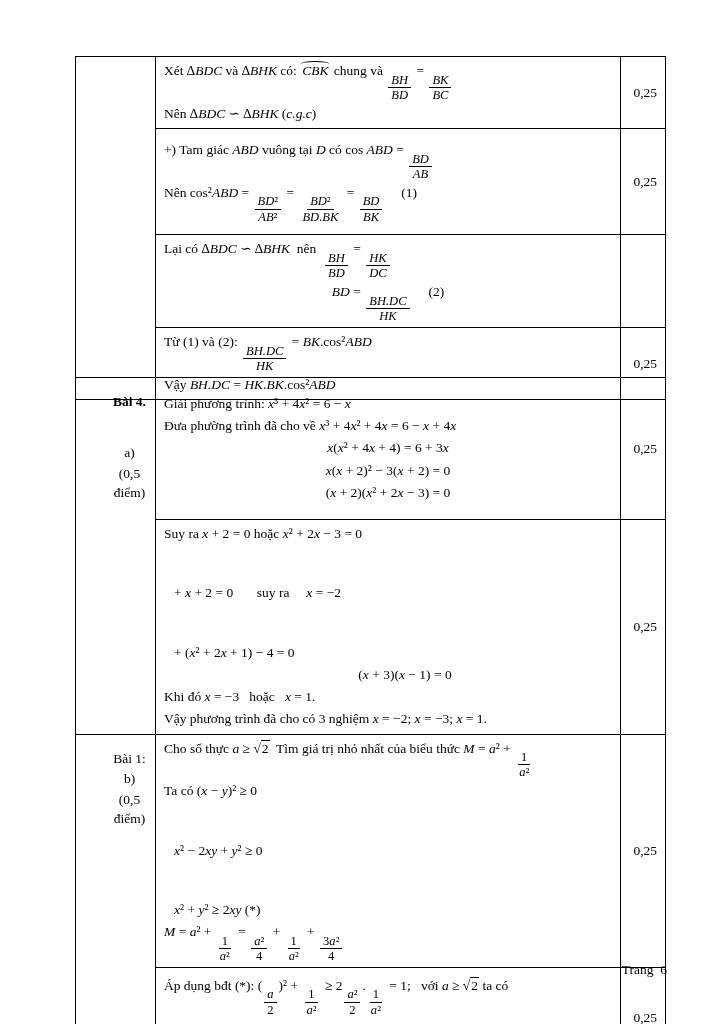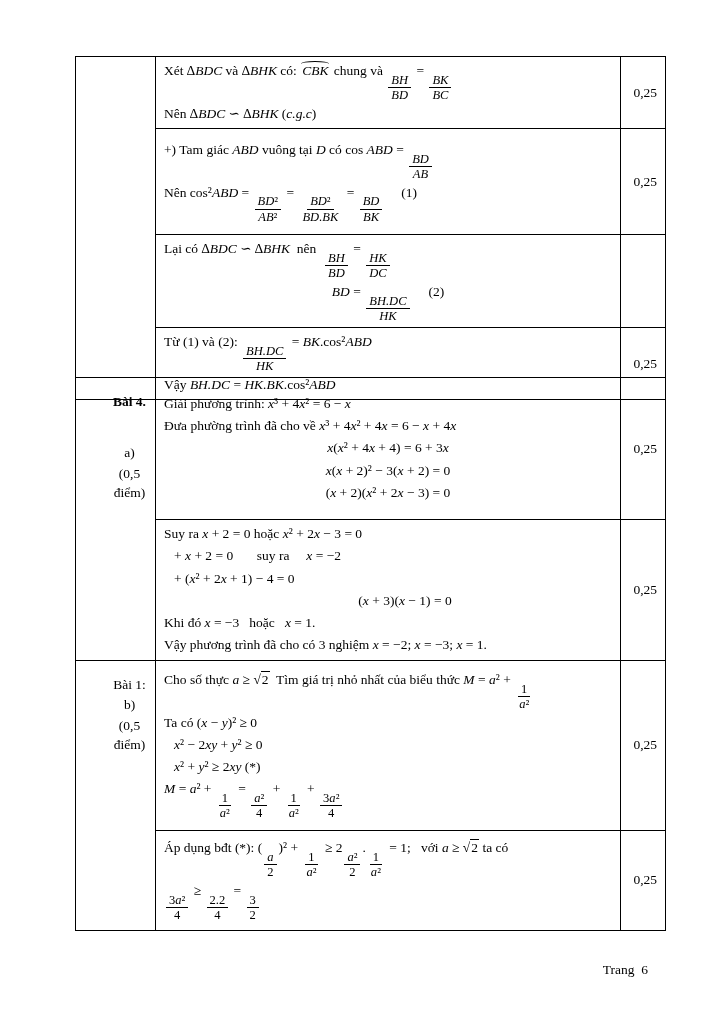--- a/index.html
+++ b/index.html
@@ -11,32 +11,32 @@
   .page{position:relative;width:724px;height:1024px;overflow:hidden;background:#fff;}
   table.tbl{position:absolute;left:75px;width:590px;border-collapse:collapse;table-layout:fixed;}
   #tbl-0{top:56px;}
   #tbl-1{top:377px;}
   .tbl td{border:1px solid #000;padding:3px 8px;vertical-align:middle;}
   td.label-cell{text-align:center;vertical-align:top;padding-top:14px;}
   td.score-cell{text-align:right;}
   .line{white-space:pre-wrap;line-height:1.5;padding:1px 0;}
   .label-line{line-height:1.4;margin-left:28px;}
   .al-c{text-align:center;}
-  .al-i{padding-left:10px;}
+  .al-i{padding-left:10px;margin-top:37px;}
   .al-ii{padding-left:34px;text-align:center;}
   .bold{font-weight:bold;}
   .frac{display:inline-flex;flex-direction:column;align-items:center;
         vertical-align:-0.7em;line-height:1.12;font-size:0.93em;margin:0 2px;}
   .fnum{display:block;padding:0 3px;border-bottom:1px solid #000;text-align:center;}
   .fden{display:block;padding:0 3px;text-align:center;}
   .arc{position:relative;font-style:italic;padding:0 2px;}
   .arc::before{content:"";position:absolute;left:1px;right:1px;top:-2px;height:5px;
                border-top:1.2px solid #000;border-radius:60% 60% 0 0;}
   .sqrt .ovl{border-top:1px solid #000;padding:0 1px;}
-  .footer{position:absolute;top:946px;right:76px;white-space:pre;}
+  .footer{position:absolute;top:946px;right:57px;white-space:pre;}
 </style>
 </head>
 <body>
 
 <div class="page">
 
   <table class="tbl" id="tbl-0">
     <colgroup>
       <col style="width:80px">
         <col style="width:465px">

